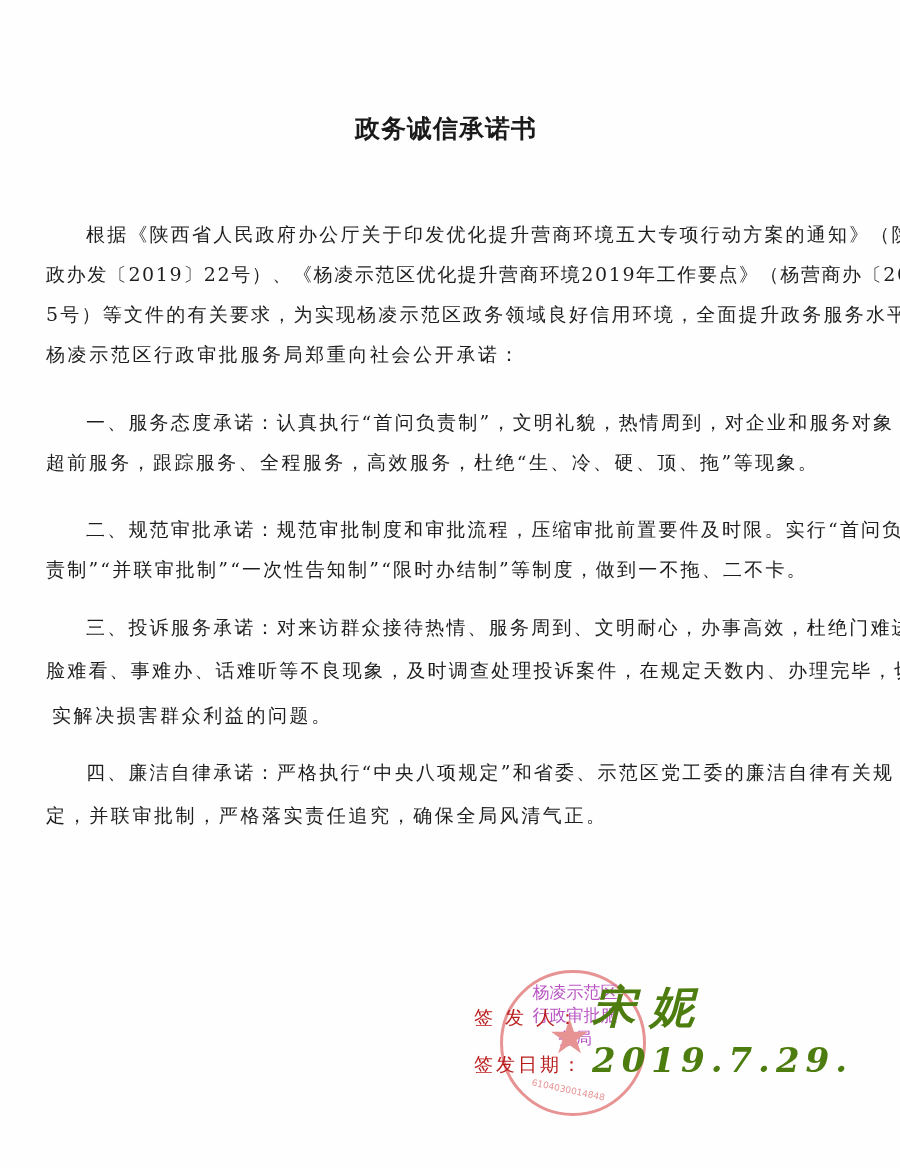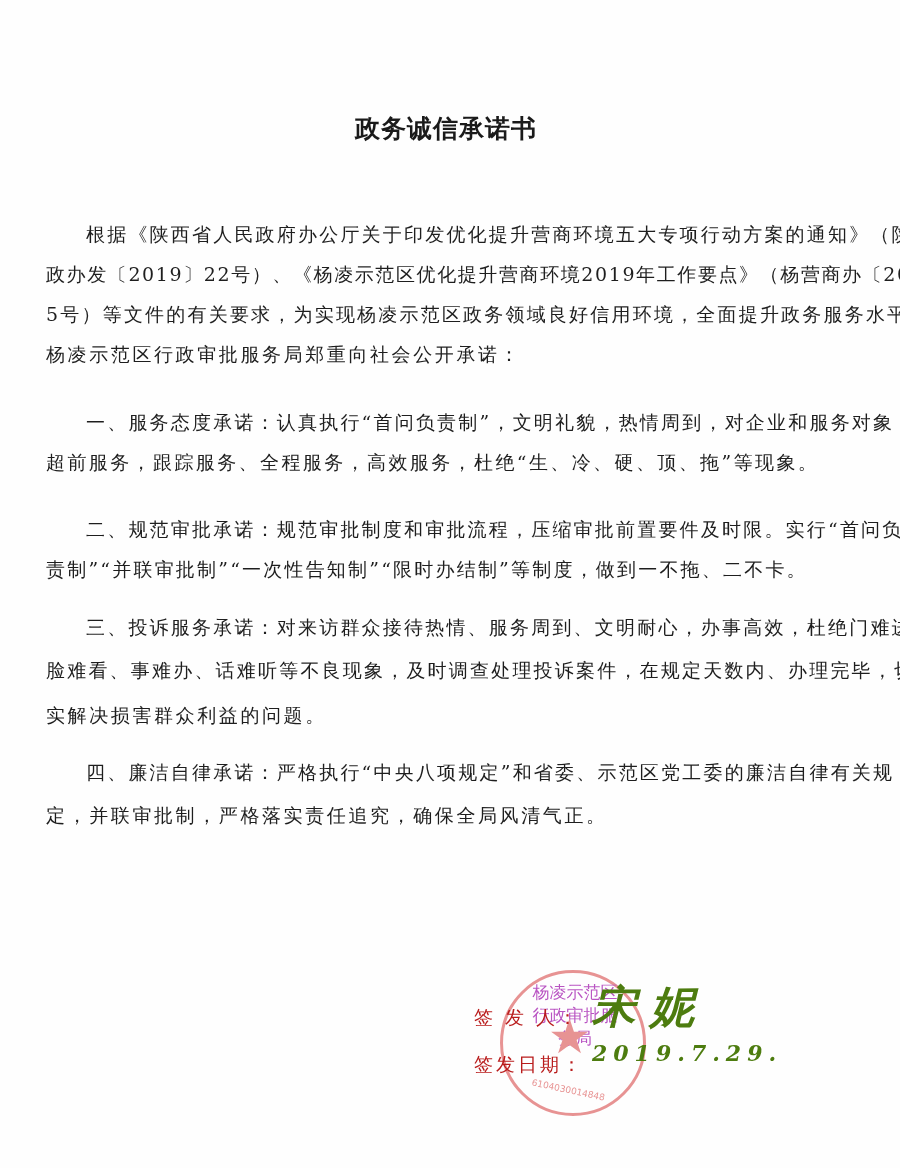--- a/index.html
+++ b/index.html
@@ -54,30 +54,30 @@
   <div class="line" style="left:46px; top:342px; letter-spacing:2.6px;">杨凌示范区行政审批服务局郑重向社会公开承诺：</div>
 
   <div class="line" style="left:46px; top:450px; letter-spacing:2.4px;">超前服务，跟踪服务、全程服务，高效服务，杜绝“生、冷、硬、顶、拖”等现象。</div>
   <div class="line" style="left:86px; top:410px; letter-spacing:2.2px;">一、服务态度承诺：认真执行“首问负责制”，文明礼貌，热情周到，对企业和服务对象</div>
 
   <div class="line" style="left:86px; top:517px; letter-spacing:2.2px;">二、规范审批承诺：规范审批制度和审批流程，压缩审批前置要件及时限。实行“首问负</div>
   <div class="line" style="left:46px; top:557px; letter-spacing:2.2px;">责制”“并联审批制”“一次性告知制”“限时办结制”等制度，做到一不拖、二不卡。</div>
 
   <div class="line" style="left:86px; top:615px; letter-spacing:2.2px;">三、投诉服务承诺：对来访群众接待热情、服务周到、文明耐心，办事高效，杜绝门难进、</div>
   <div class="line" style="left:46px; top:658px; letter-spacing:2.2px;">脸难看、事难办、话难听等不良现象，及时调查处理投诉案件，在规定天数内、办理完毕，切</div>
-  <div class="line" style="left:46px; top:703px; letter-spacing:2.6px;">实解决损害群众利益的问题。</div>
+  <div class="line" style="left:52px; top:703px; letter-spacing:2.6px;">实解决损害群众利益的问题。</div>
 
   <div class="line" style="left:86px; top:760px; letter-spacing:2.2px;">四、廉洁自律承诺：严格执行“中央八项规定”和省委、示范区党工委的廉洁自律有关规</div>
   <div class="line" style="left:46px; top:803px; letter-spacing:2.6px;">定，并联审批制，严格落实责任追究，确保全局风清气正。</div>
 
   <div class="stamp">
     <div class="stamp-text">杨凌示范区行政审批服务局</div>
     <div class="stamp-star">★</div>
     <div class="stamp-code">6104030014848</div>
   </div>
 
   <div class="sig-label" style="left:474px; top:1005px;">签 发 人：</div>
   <div class="signature" style="left:592px; top:978px; font-size:44px; letter-spacing:14px;">宋妮</div>
 
   <div class="sig-label" style="left:474px; top:1052px;">签发日期：</div>
-  <div class="signature" style="left:592px; top:1040px; font-size:22px; letter-spacing:6px;">2019.7.29.</div>
+  <div class="signature" style="left:592px; top:1040px; font-size:34px; letter-spacing:6px;">2019.7.29.</div>
 
 </div>
 
 </body></html>

